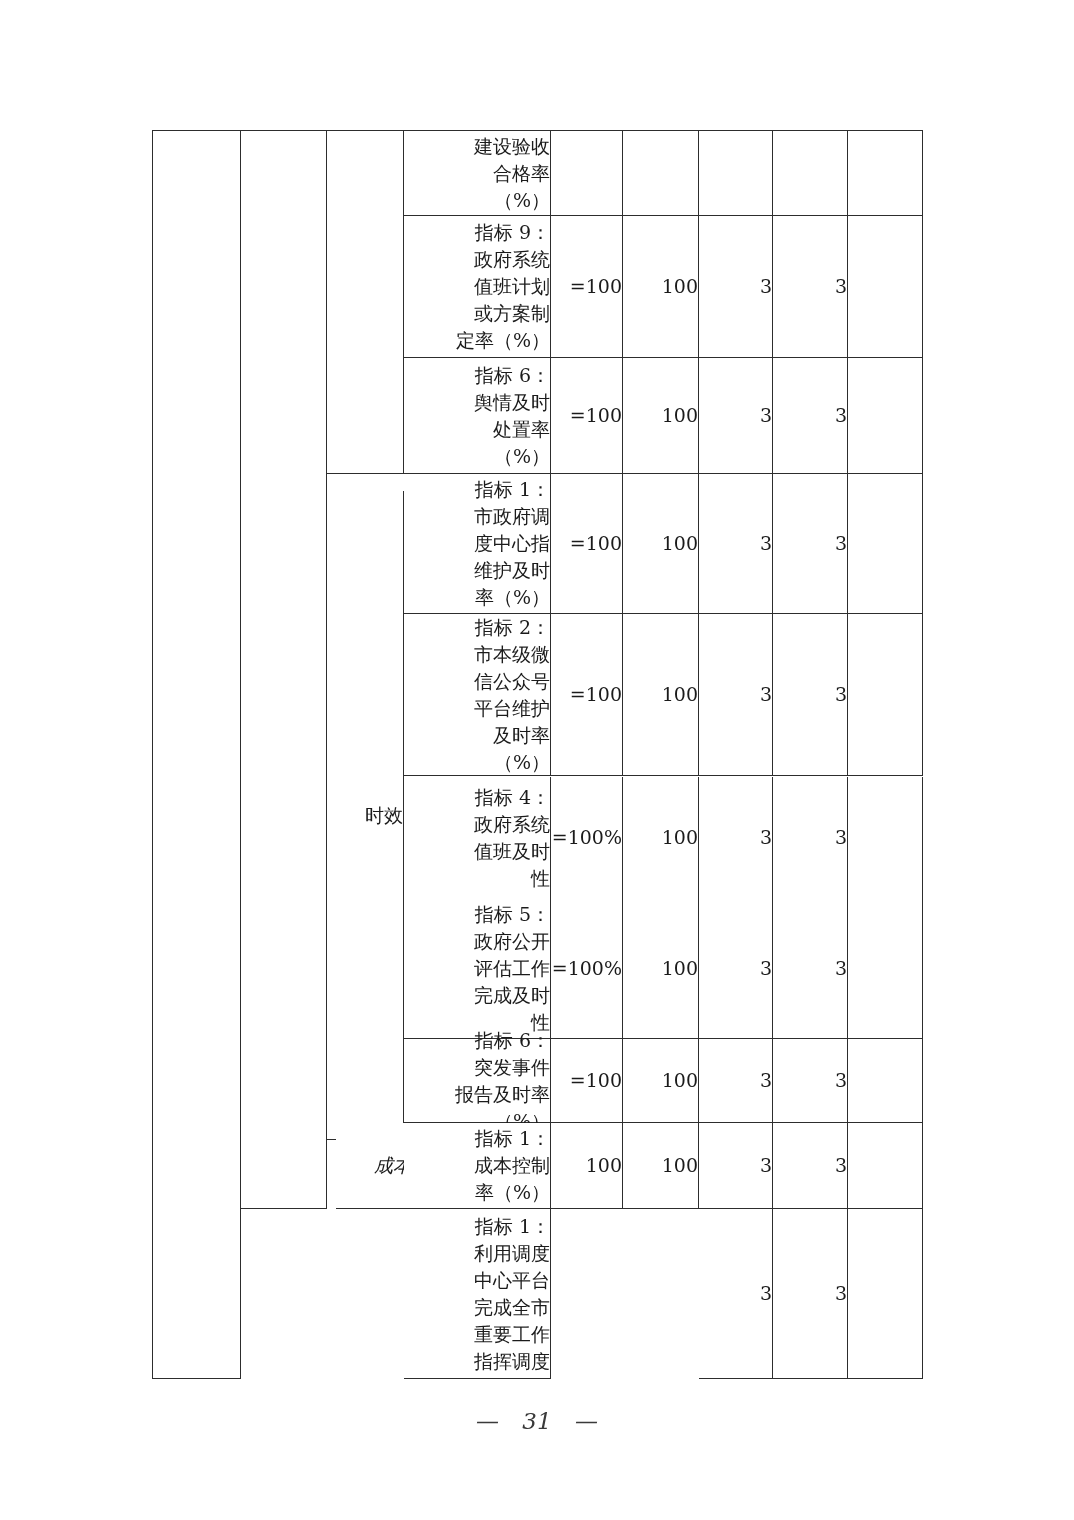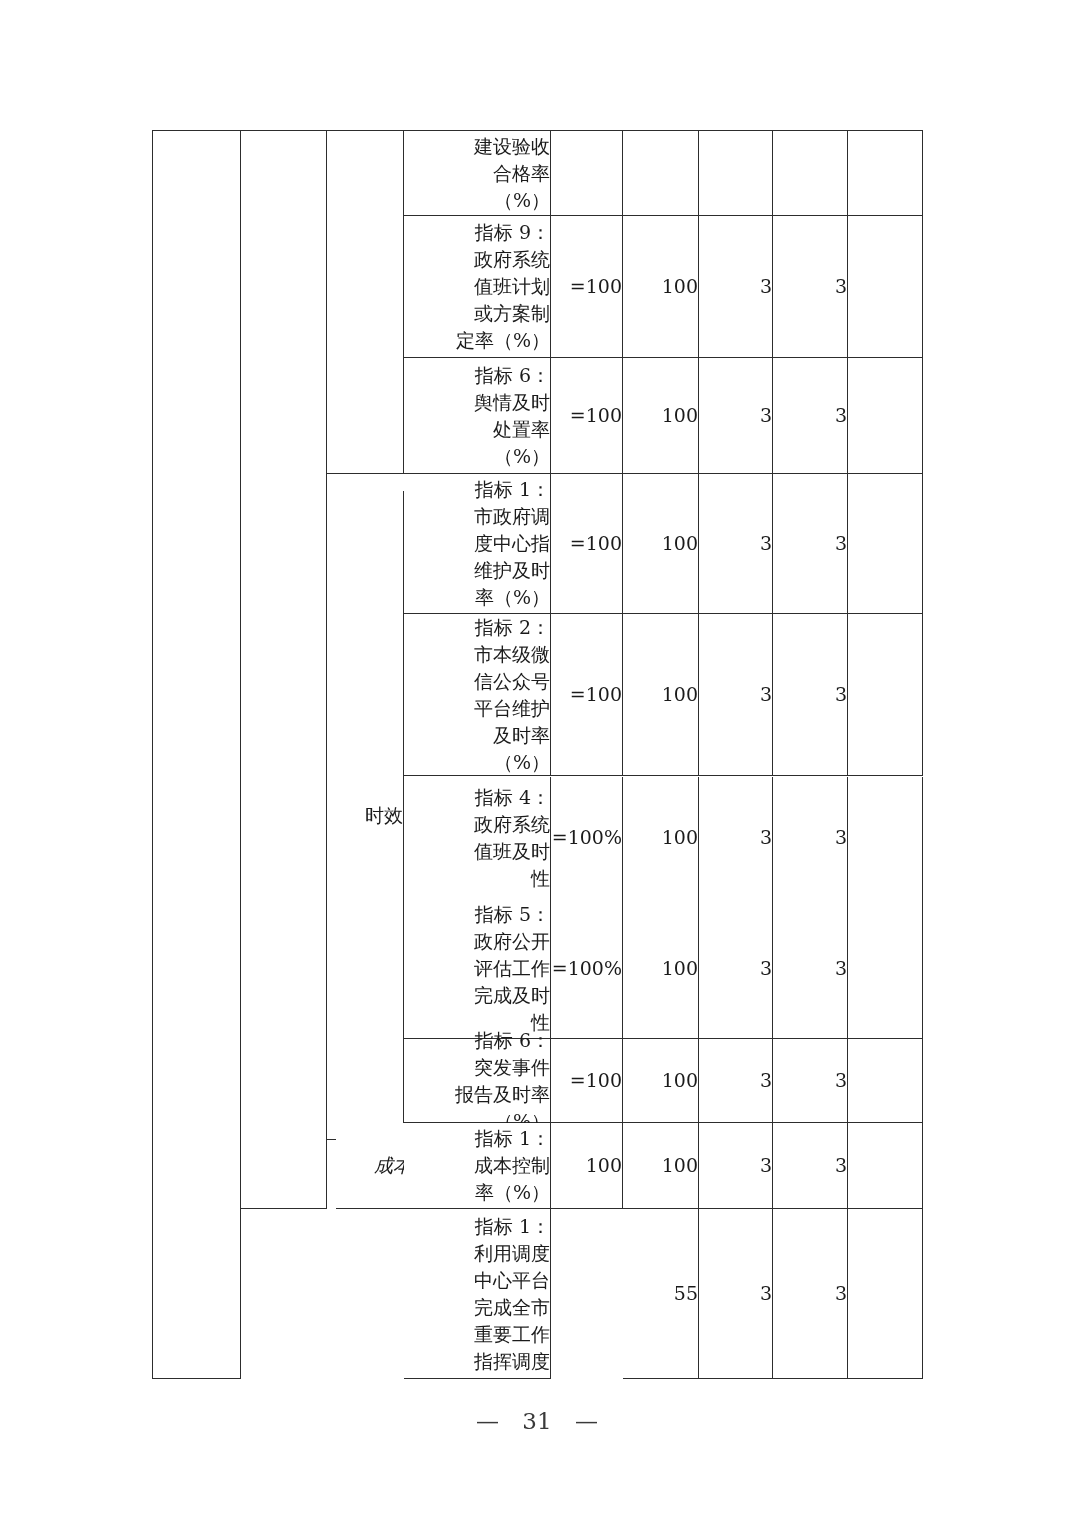--- a/index.html
+++ b/index.html
@@ -66,20 +66,21 @@
   .m-economic  { left: 174px; top: 1078px; width: 77px; height: 170px;  }
   .footer {
     position: absolute;
     top: 1408px;
     left: 0;
     width: 100%;
     text-align: center;
     font-size: 23px;
     color: #3a3a3a;
     word-spacing: 16px;
+    font-style: italic;
   }
 </style>
 </head>
 <body>
 
 <div class="page">
   <div class="tbl">
 
     <div class="cell m-col1"></div>
     <div class="cell m-col2-up"></div>
@@ -266,23 +267,20 @@
     <div class="cell r8 c-nt"></div>
 
     <div class="cell r9 c-ind">
         <span>指标 1：
 利用调度
 中心平台
 完成全市
 重要工作
 指挥调度</span>
       </div>
-    <div class="cell r9 c-val">
-        <span>55</span>
-      </div>
     <div class="cell r9 c-wt">
         <span>3</span>
       </div>
     <div class="cell r9 c-sc">
         <span>3</span>
       </div>
     <div class="cell r9 c-nt"></div>
 
   </div>
 

